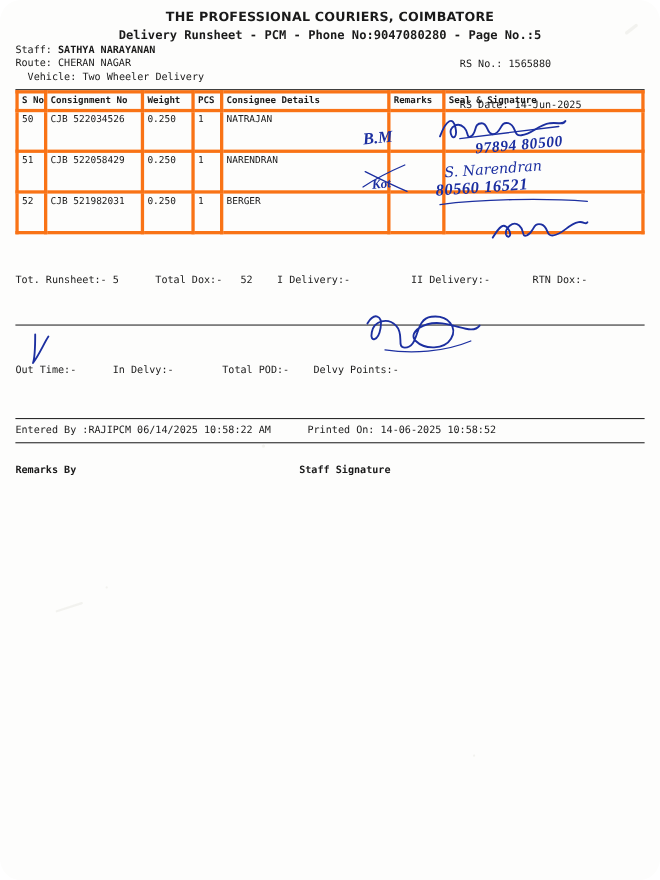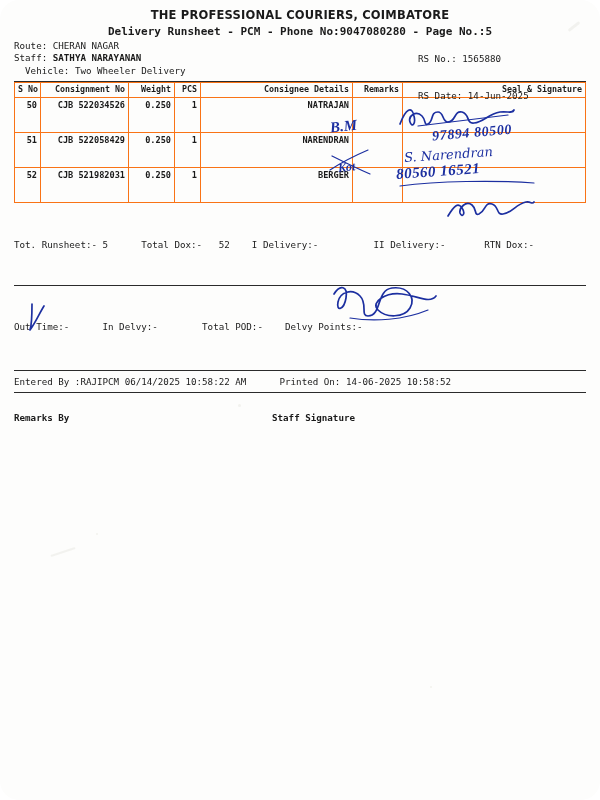--- a/index.html
+++ b/index.html
@@ -71,35 +71,35 @@
     border-top: 1px solid #2b2b2b;
     margin: 4px 0 0 0;
   }
   table.main {
     border-collapse: collapse;
     width: 100%;
     font-size: 8.6px;
     table-layout: fixed;
   }
   table.main th, table.main td {
-    border: 1px solid #f97316;
+    border: 3px solid #f97316;
     padding: 2px 3px;
-    text-align: right;
+    text-align: left;
     vertical-align: top;
     font-weight: normal;
     overflow: hidden;
     white-space: nowrap;
   }
   table.main th {
     font-weight: bold;
     font-size: 8.3px;
     height: 12px;
     padding: 1px 3px;
   }
-  table.main td { height: 30px; font-weight: bold; }
+  table.main td { height: 30px; }
   .c-sno { width: 26px; }
   .c-con { width: 88px; }
   .c-wt  { width: 46px; }
   .c-pcs { width: 26px; }
   .c-cons{ width: 152px; }
   .c-rem { width: 50px; }
   .c-seal{ width: auto; }
 
   .totals {
     font-size: 9.2px;
@@ -164,22 +164,22 @@
   <div class="blemish" style="left:430px; top:686px; width:2px; height:2px;"></div>
   <div class="blemish" style="left:567px; top:25px; width:14px; height:3px; transform:rotate(-38deg); border-radius:2px;"></div>
   <div class="blemish" style="left:50px; top:551px; width:26px; height:2px; transform:rotate(-18deg); border-radius:2px;"></div>
 
   <div class="doc">
 
     <div class="title">THE PROFESSIONAL COURIERS, COIMBATORE</div>
     <div class="subtitle">Delivery Runsheet - PCM - Phone No:9047080280 - Page No.:5</div>
 
     <div class="meta">
+      <span class="row"><span>Staff:</span> <b>SATHYA NARAYANAN</b></span>
       <span class="row"><span>Route:</span> <span>CHERAN NAGAR</span></span>
-      <span class="row"><span>Staff:</span> <b>SATHYA NARAYANAN</b></span>
       <span class="row">  <span>Vehicle:</span> <span>Two Wheeler Delivery</span></span>
 
       <div class="rs-block">
         <span class="row"><span>RS No.:</span> <span>1565880</span></span>
         <span class="row"><span>RS Date:</span> <span>14-Jun-2025</span></span>
       </div>
     </div>
 
     <hr class="hr">
 

